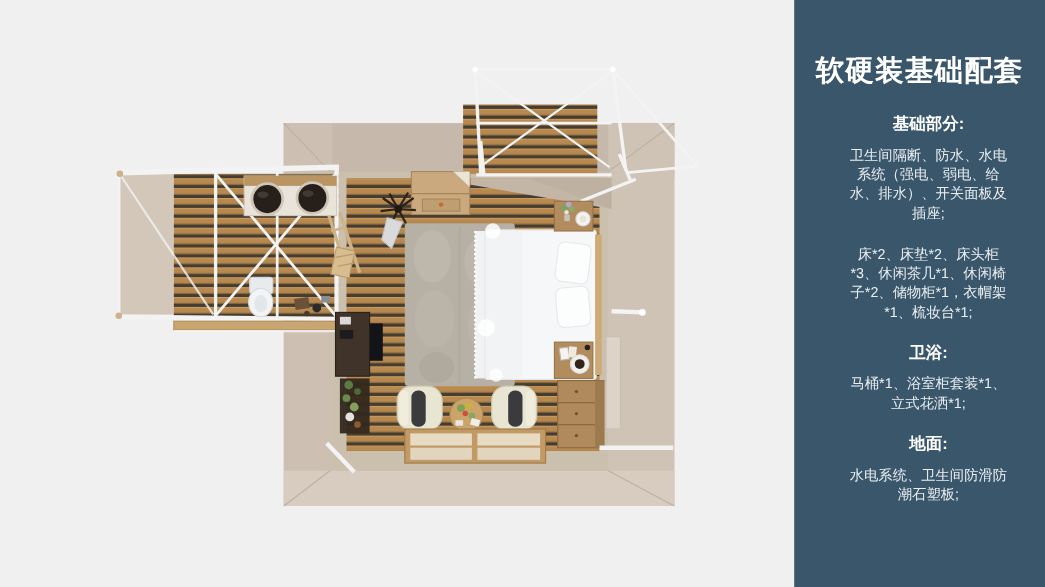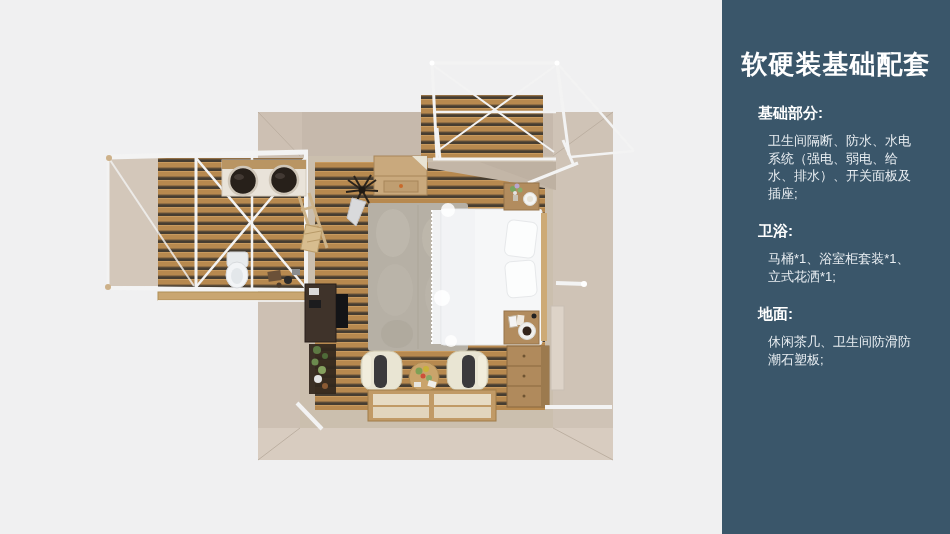--- a/index.html
+++ b/index.html
@@ -3,21 +3,21 @@
 <meta charset="utf-8">
 <style>
   html,body{margin:0;padding:0;background:#e8e8e9;}
   .stage{position:relative;width:950px;height:534px;background:#f0f0f1;overflow:hidden;
          font-family:"Liberation Sans","DejaVu Sans",sans-serif;}
   .render{position:absolute;left:0;top:0;width:722px;height:534px;}
   .panel{position:absolute;left:722px;top:0;width:228px;height:534px;background:#3a566a;
          box-sizing:border-box;padding:48px 18px 0 18px;color:#eef2f5;}
   .panel h1{margin:0 0 24px 0;font-size:26px;line-height:32px;font-weight:bold;color:#ffffff;
             text-align:center;letter-spacing:1px;white-space:nowrap;}
-  .panel .sec{margin:0 0 20px 0;padding-left:18px;padding-right:2px;}
+  .panel .sec{margin:0 0 20px 0;padding-left:18px;padding-right:2px;text-align:center;}
   .panel h2{margin:0 0 5px 0;font-size:15px;line-height:18px;font-weight:bold;color:#ffffff;}
   .panel p{margin:10px;font-size:13px;line-height:17.5px;color:#e9eef2;}
 </style>
 </head>
 <body>
 
 <div class="stage">
 
   <svg class="render" viewBox="0 0 722 534" xmlns="http://www.w3.org/2000/svg">
     <defs>
@@ -257,29 +257,30 @@
 
   <aside class="panel">
     <h1>软硬装基础配套</h1>
 
     <div class="sec">
       <h2>基础部分:</h2>
       <p>卫生间隔断、防水、水电系统（强电、弱电、给水、排水）、开关面板及插座;</p>
     </div>
 
     <div class="sec">
+      <p>床*2、床垫*2、床头柜*3、休闲茶几*1、休闲椅子*2、储物柜*1，衣帽架*1、梳妆台*1;</p>
     </div>
 
     <div class="sec">
     </div>
 
     <div class="sec">
       <h2>卫浴:</h2>
       <p>马桶*1、浴室柜套装*1、立式花洒*1;</p>
     </div>
 
     <div class="sec">
       <h2>地面:</h2>
-      <p>休闲茶几、卫生间防滑防潮石塑板;</p>
+      <p>水电系统、卫生间防滑防潮石塑板;</p>
     </div>
   </aside>
 
 </div>
 
 </body></html>

